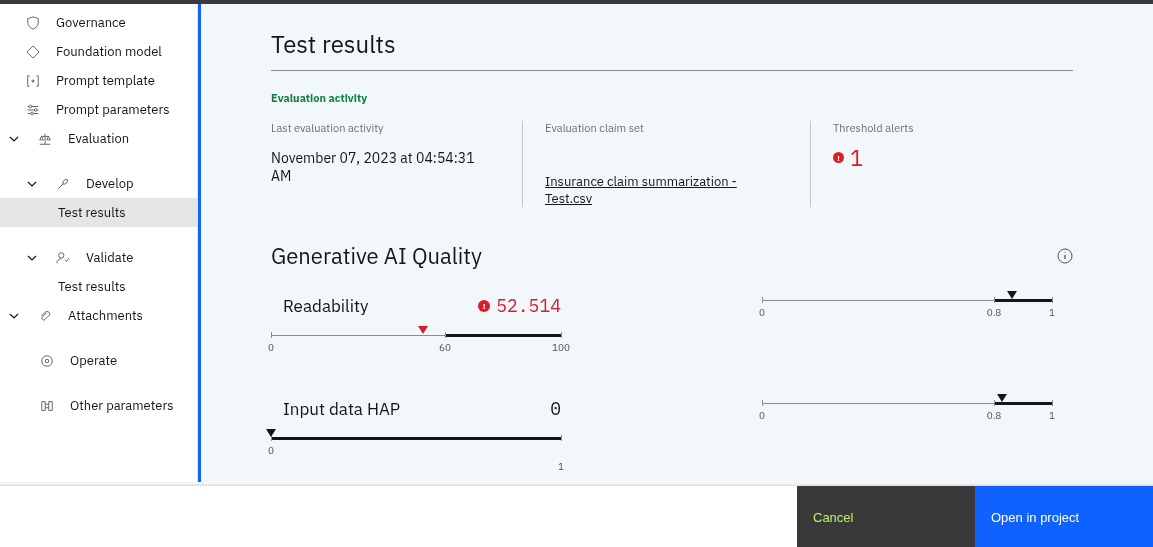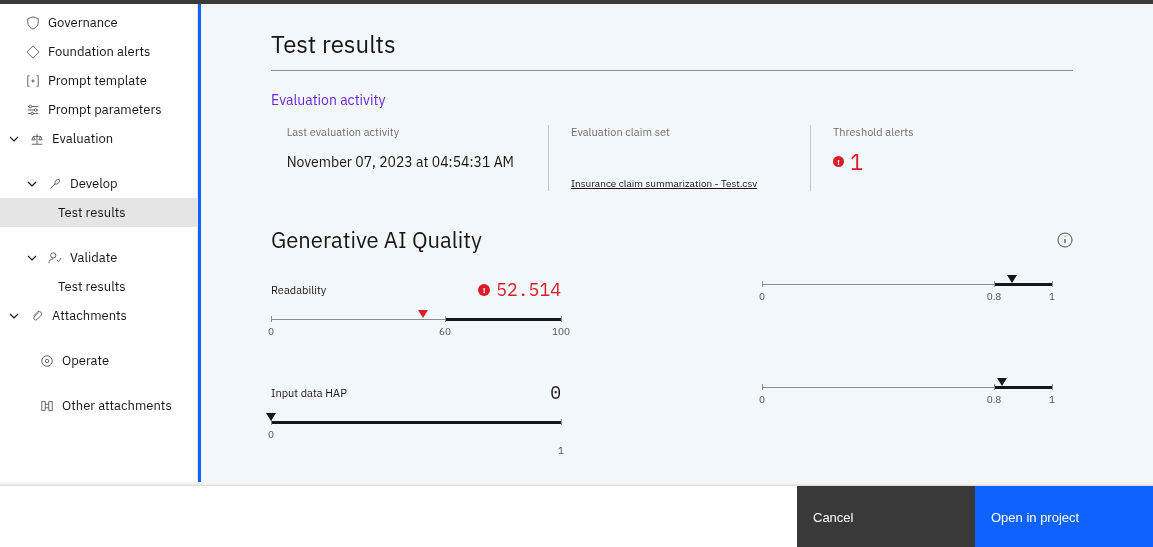--- a/index.html
+++ b/index.html
@@ -27,21 +27,21 @@
       background: #fff;
       border-right: 1px solid #e5e5e5;
       padding-top: 4px;
       font-size: 13px;
       color: #161616;
       overflow: hidden;
     }
     .side-item {
       display: flex;
       align-items: center;
-      gap: 8px;
+      gap: 16px;
       padding: 6px 10px 6px 26px;
       cursor: pointer;
       white-space: nowrap;
     }
     .side-item .icon {
       width: 14px;
       height: 14px;
       flex-shrink: 0;
       display: inline-flex;
       align-items: center;
@@ -96,51 +96,50 @@
     h1.page-title {
       font-size: 24px;
       font-weight: 400;
       color: #161616;
       padding-bottom: 10px;
       border-bottom: 1px solid #8d8d8d;
       margin-bottom: 20px;
     }
 
     .section-label {
-      font-weight: 400;
-      font-size: 14px;
-      color: #6d28d9;
+      font-weight: 700;
+      font-size: 11px;
+      color: #15803d;
       margin-bottom: 16px;
     }
 
     .activity-row {
       display: flex;
       gap: 4px;
       margin-bottom: 34px;
-      justify-content: flex-end;
     }
     .activity-col {
       padding-right: 34px;
       min-width: 240px;
     }
     .activity-col.border {
       border-right: 1px solid #c6c6c6;
       margin-right: 18px;
     }
     .activity-mini-label {
       font-size: 11px;
       color: #6f6f6f;
       margin-bottom: 8px;
     }
     .activity-value {
       font-size: 14px;
       color: #161616;
     }
     .activity-link {
-      font-size: 10px;
+      font-size: 13px;
       color: #161616;
       text-decoration: underline;
       cursor: pointer;
       display: inline-block;
       margin-top: 30px;
     }
     .alert-row {
       display: flex;
       align-items: center;
       gap: 6px;
@@ -192,22 +191,23 @@
     .metric {
       width: 290px;
     }
     .metric-head {
       display: flex;
       justify-content: space-between;
       align-items: center;
       margin-bottom: 12px;
     }
     .metric-name {
-      font-size: 11px;
-      color: #161616;
+      font-size: 17px;
+      color: #161616;
+      margin-left: 12px;
     }
     .metric-val {
       font-size: 18px;
       color: #161616;
       font-family: "IBM Plex Mono", monospace;
       display: flex;
       align-items: center;
       gap: 6px;
     }
     .metric-val.red { color: #da1e28; }
@@ -287,21 +287,21 @@
       height: 62px;
       display: flex;
       align-items: center;
       padding-left: 16px;
       font-size: 13px;
       cursor: pointer;
       border: none;
     }
     .btn-cancel {
       background: #393939;
-      color: #ffffff;
+      color: #bef264;
     }
     .btn-primary {
       background: #0f62fe;
       color: #fff;
       text-align: center;
     }
   </style>
 </head>
 <body>
 
@@ -319,21 +319,21 @@
       </span>
       <span>Governance</span>
     </div>
 
     <div class="side-item">
       <span class="icon">
         <svg viewBox="0 0 16 16" width="14" height="14">
             <path d="M8 1l7 7-7 7-7-7 7-7z" fill="none" stroke="currentColor" stroke-width="1"></path>
           </svg>
       </span>
-      <span>Foundation alerts</span>
+      <span>Foundation model</span>
     </div>
 
     <div class="side-item">
       <span class="icon">
         <svg viewBox="0 0 16 16" width="14" height="14">
             <path d="M4 2H2v12h2M12 2h2v12h-2M7 7h2v2H7z" fill="none" stroke="currentColor" stroke-width="1"></path>
           </svg>
       </span>
       <span>Prompt template</span>
     </div>
@@ -424,21 +424,21 @@
       </span>
       <span>Operate</span>
     </div>
 
     <div class="side-item side-sub" style="padding-left:40px;">
       <span class="icon">
         <svg viewBox="0 0 16 16" width="14" height="14">
             <path d="M2 3h4v10H2zM10 3h4v10h-4zM6 6h4M6 10h4" fill="none" stroke="currentColor" stroke-width="1"></path>
           </svg>
       </span>
-      <span>Other attachments</span>
+      <span>Other parameters</span>
     </div>
 
   </nav>
 
   <main class="main">
     <div class="accent-line"></div>
     <div class="content">
 
       <h1 class="page-title">Test results</h1>
 

